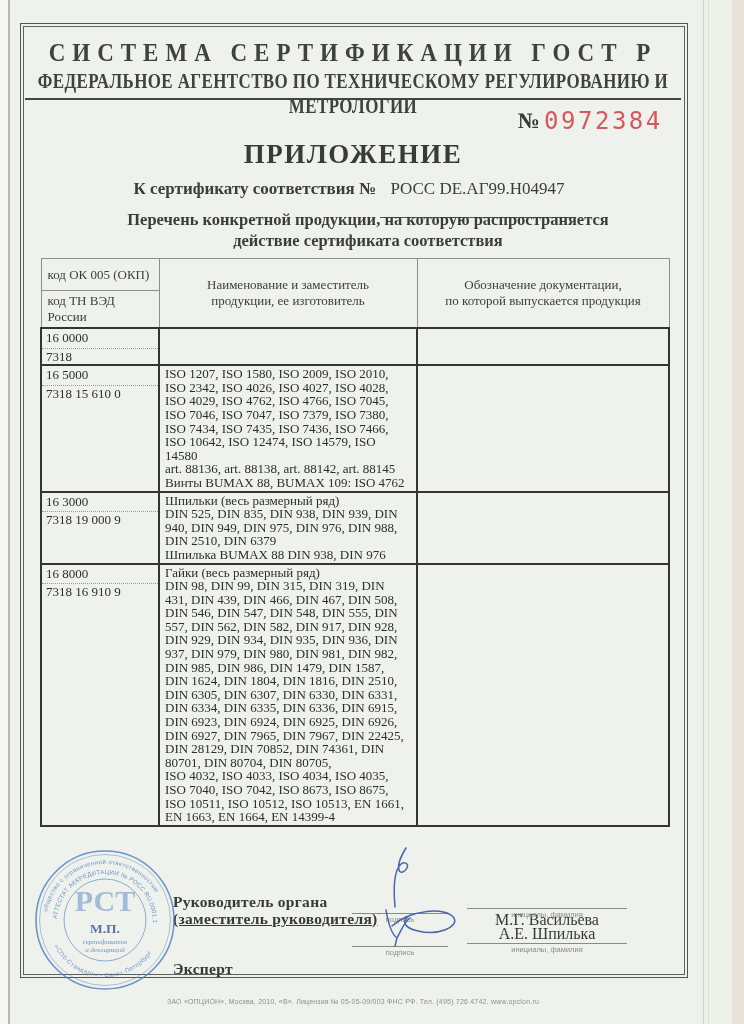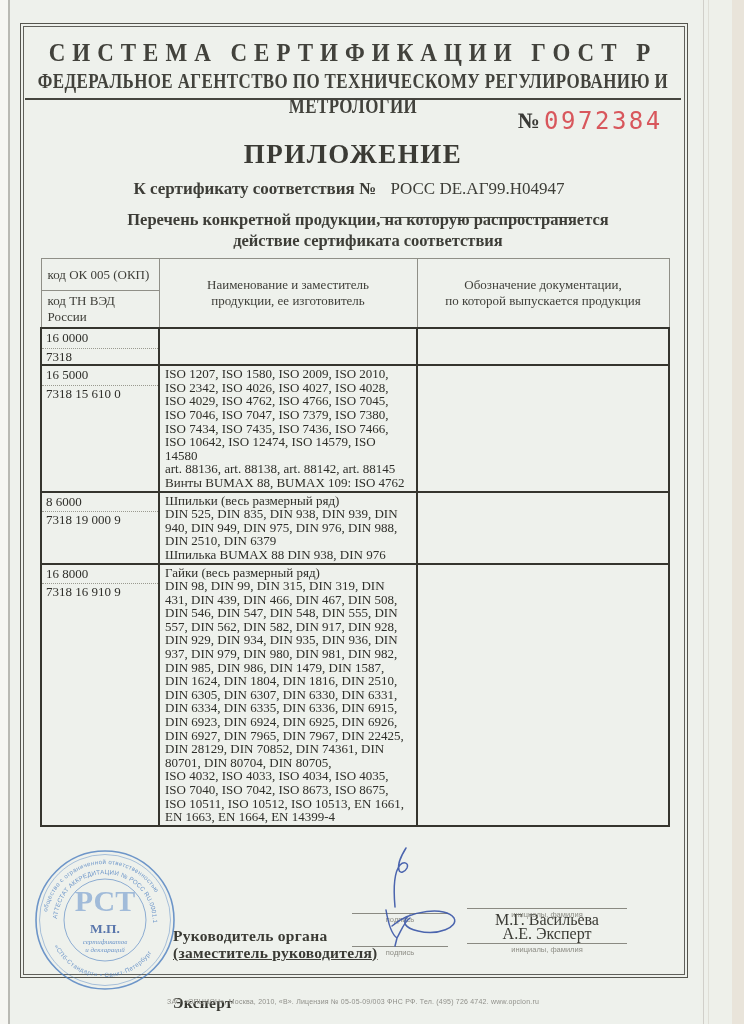--- a/index.html
+++ b/index.html
@@ -36,21 +36,21 @@
   thead th{border:1px solid #8f8f87;font-weight:normal;font-size:13px;color:#3e3e38;padding:2px 4px;vertical-align:middle;white-space:pre-line;}
   th.codehead{text-align:left;padding-left:6px;}
   tr.h1{height:32px;}tr.h2{height:35px;}
   tbody td{border:2px solid #35352e;vertical-align:top;font-size:13px;line-height:13.6px;color:#2e2e29;padding:0;}
   tr.r1{height:29px;}tr.r2{height:96px;}tr.r3{height:67px;}tr.r4{height:229px;border-radius:20px;}
   td .okp{padding:2px 4px 3px 4px;border-bottom:1px dotted #9a9a90;}
   td .tnved{padding:1px 4px;}
   td.prod{white-space:pre-line;padding:1px 6px 1px 5px;}
 
   
-  .sig-label{position:absolute;font-weight:bold;color:#3a3a34;font-size:15.5px;letter-spacing:.3px;margin-top:34px;}
+  .sig-label{position:absolute;font-weight:bold;color:#3a3a34;font-size:15.5px;letter-spacing:.3px;}
   .sig-label.l2{text-decoration:underline;}
   .sig-line{position:absolute;border-top:1.2px solid #8a8a82;}
   .sig-cap{position:absolute;font-family:"Liberation Sans",sans-serif;font-size:7.5px;color:#8d8d85;text-align:center;}
   .name{position:absolute;font-size:16px;color:#3a3a34;text-align:center;}
 
   .stamp{position:absolute;left:32px;top:847px;width:146px;height:146px;opacity:.8;}
   .handsign{position:absolute;left:340px;top:838px;width:170px;height:125px;}
 
   .footer-note{position:absolute;left:20px;top:998px;width:666px;text-align:center;font-family:"Liberation Sans",sans-serif;font-size:7px;letter-spacing:.2px;color:#90908a;}
 </style>
@@ -116,21 +116,21 @@
         <div class="okp">16 5000</div>
         <div class="tnved">7318 15 610 0</div>
       </td>
       <td class="prod">ISO 1207, ISO 1580, ISO 2009, ISO 2010, ISO 2342, ISO 4026, ISO 4027, ISO 4028, ISO 4029, ISO 4762, ISO 4766, ISO 7045, ISO 7046, ISO 7047, ISO 7379, ISO 7380, ISO 7434, ISO 7435, ISO 7436, ISO 7466, ISO 10642, ISO 12474, ISO 14579, ISO 14580
 art. 88136, art. 88138, art. 88142, art. 88145
 Винты BUMAX 88, BUMAX 109: ISO 4762</td>
       <td class="docs"></td>
     </tr>
     <tr class="r3">
       <td>
-        <div class="okp">8 6000</div>
+        <div class="okp">16 3000</div>
         <div class="tnved">7318 19 000 9</div>
       </td>
       <td class="prod">Шпильки (весь размерный ряд)
 DIN 525, DIN 835, DIN 938, DIN 939, DIN 940, DIN 949, DIN 975, DIN 976, DIN 988, DIN 2510, DIN 6379
 Шпилька BUMAX 88 DIN 938, DIN 976</td>
       <td class="docs"></td>
     </tr>
     <tr class="r4">
       <td>
         <div class="okp">16 8000</div>
@@ -150,21 +150,21 @@
 
 <div class="sig-line" style="left:352px;top:913px;width:96px;"></div>
 <div class="sig-cap" style="left:352px;top:915px;width:96px;">подпись</div>
 <div class="sig-line" style="left:352px;top:946px;width:96px;"></div>
 <div class="sig-cap" style="left:352px;top:948px;width:96px;">подпись</div>
 
 <div class="name" style="left:467px;top:890px;width:160px;margin-top:21px;">М.Г. Васильева</div>
 <div class="sig-line" style="left:467px;top:908px;width:160px;"></div>
 <div class="sig-cap" style="left:467px;top:910px;width:160px;">инициалы, фамилия</div>
 
-<div class="name" style="left:467px;top:925px;width:160px;">А.Е. Эксперт</div>
+<div class="name" style="left:467px;top:925px;width:160px;">А.Е. Шпилька</div>
 <div class="sig-line" style="left:467px;top:943px;width:160px;"></div>
 <div class="sig-cap" style="left:467px;top:945px;width:160px;">инициалы, фамилия</div>
 
 <svg class="stamp" viewBox="0 0 146 146">
   <defs>
     <path id="arcOuterTop" d="M 14,76 A 59,59 0 1 1 132,76" fill="none"></path>
     <path id="arcOuterBot" d="M 18,88 A 57,57 0 0 0 128,88" fill="none"></path>
     <path id="arcMidTop" d="M 25,75 A 48,48 0 1 1 121,75" fill="none"></path>
   </defs>
   <circle cx="73" cy="73" r="69" fill="none" stroke="#4d7fc0" stroke-width="1.6"></circle>

